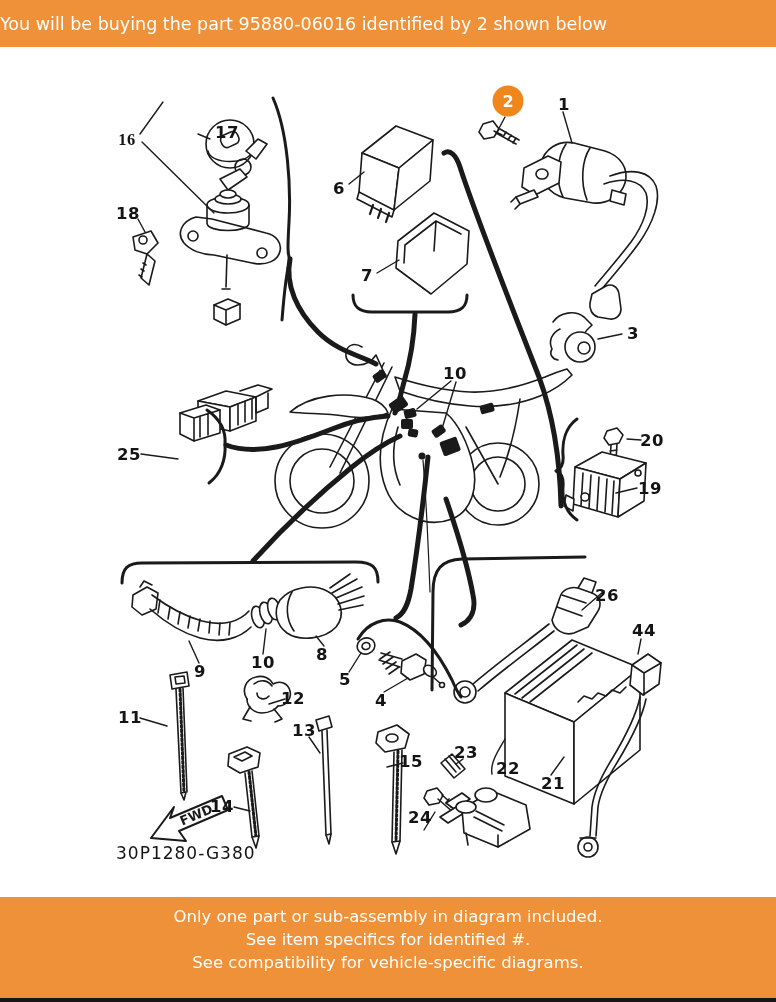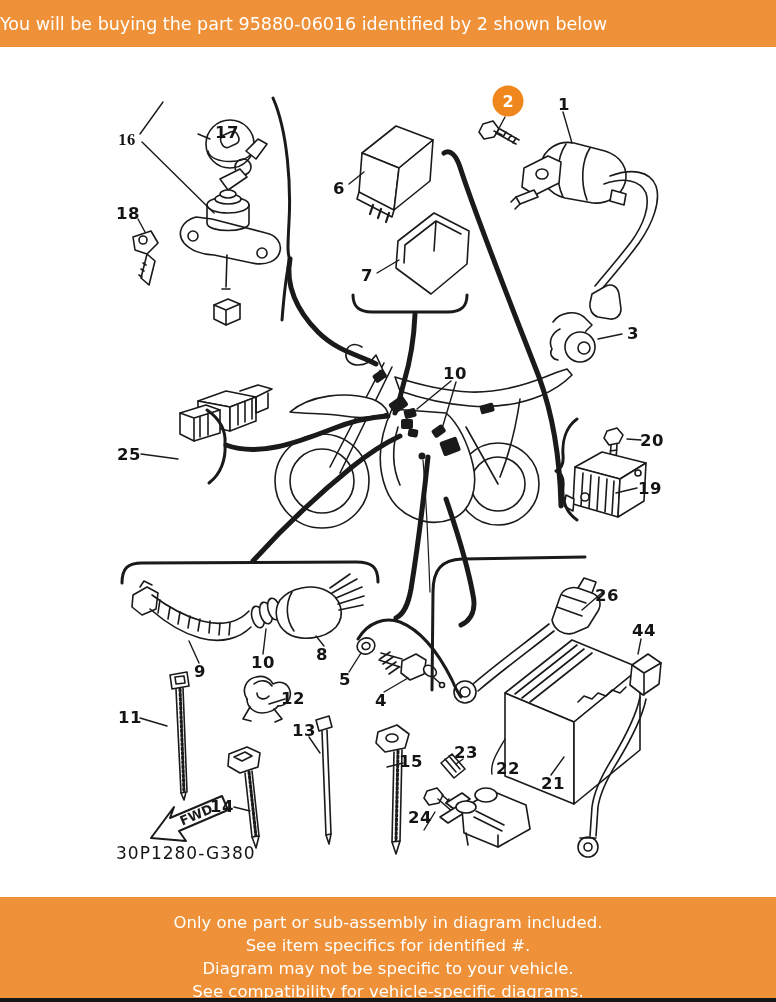--- a/index.html
+++ b/index.html
@@ -10,21 +10,21 @@
   }
   .banner{
     position:absolute;left:0;top:0;width:776px;height:47px;
     background:var(--banner-bg,#EF9138);color:var(--banner-fg,#fff);
     display:flex;align-items:center;justify-content:flex-start;
     font-size:17.5px;
   }
   .footer{
     position:absolute;left:0;top:897px;width:776px;height:101px;
     background:var(--banner-bg,#EF9138);color:var(--banner-fg,#fff);
-    text-align:center;font-size:16.5px;line-height:23px;padding-top:14px;
+    text-align:center;font-size:16.5px;line-height:23px;padding-top:8px;
     box-sizing:border-box;
   }
   .bottom-bar{
     position:absolute;left:0;top:998px;width:776px;height:4px;background:#161616;
   }
   .diagram-wrap{
     position:absolute;left:0;top:47px;width:776px;height:850px;background:#fff;
   }
   .diagram-wrap svg{position:absolute;left:0;top:0;}
   .callout-layer{position:absolute;left:0;top:0;width:776px;height:850px;pointer-events:none;}
@@ -326,17 +326,16 @@
       <span class="callout" style="left: 466px; top: 705px;">23</span>
       <span class="callout" style="left: 508px; top: 685px; margin-top: 36px;">22</span>
       <span class="callout" style="left: 553px; top: 736px;">21</span>
       <span class="badge" style="left: 508px; top: 54px;">2</span>
     </div>
 </div>
 
 <div class="footer">
   <div>Only one part or sub-assembly in diagram included.</div>
   <div>See item specifics for identified #.</div>
-  <div>Diagram may not be specific to your vehicle.</div>
   <div>See compatibility for vehicle-specific diagrams.</div>
 </div>
 
 <div class="bottom-bar"></div>
 
 </body></html>

